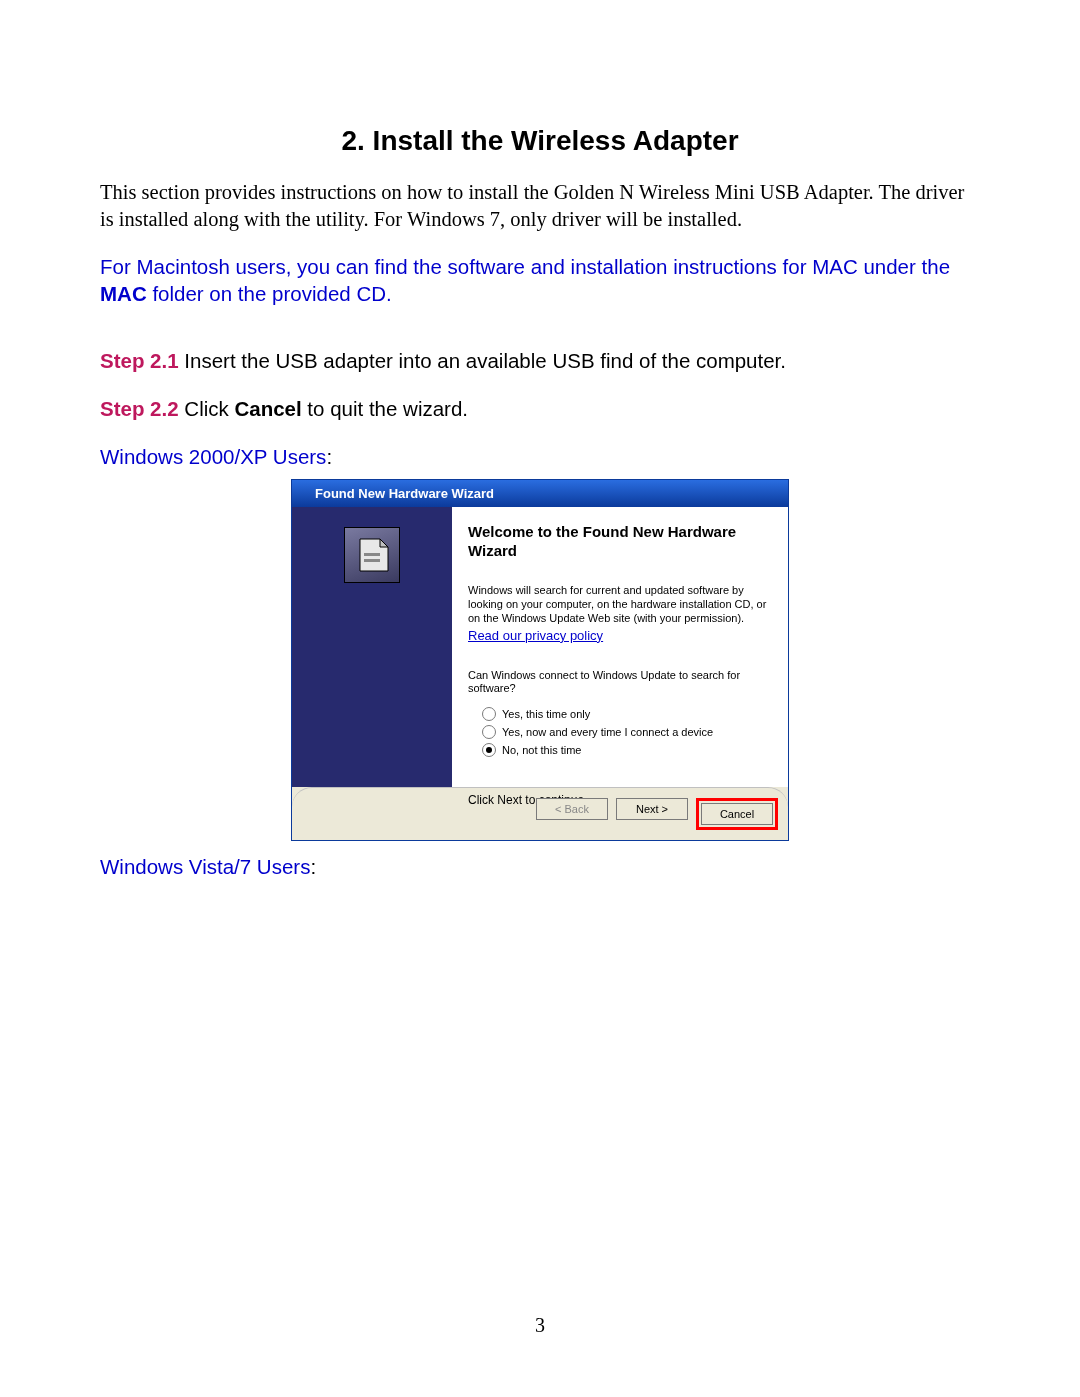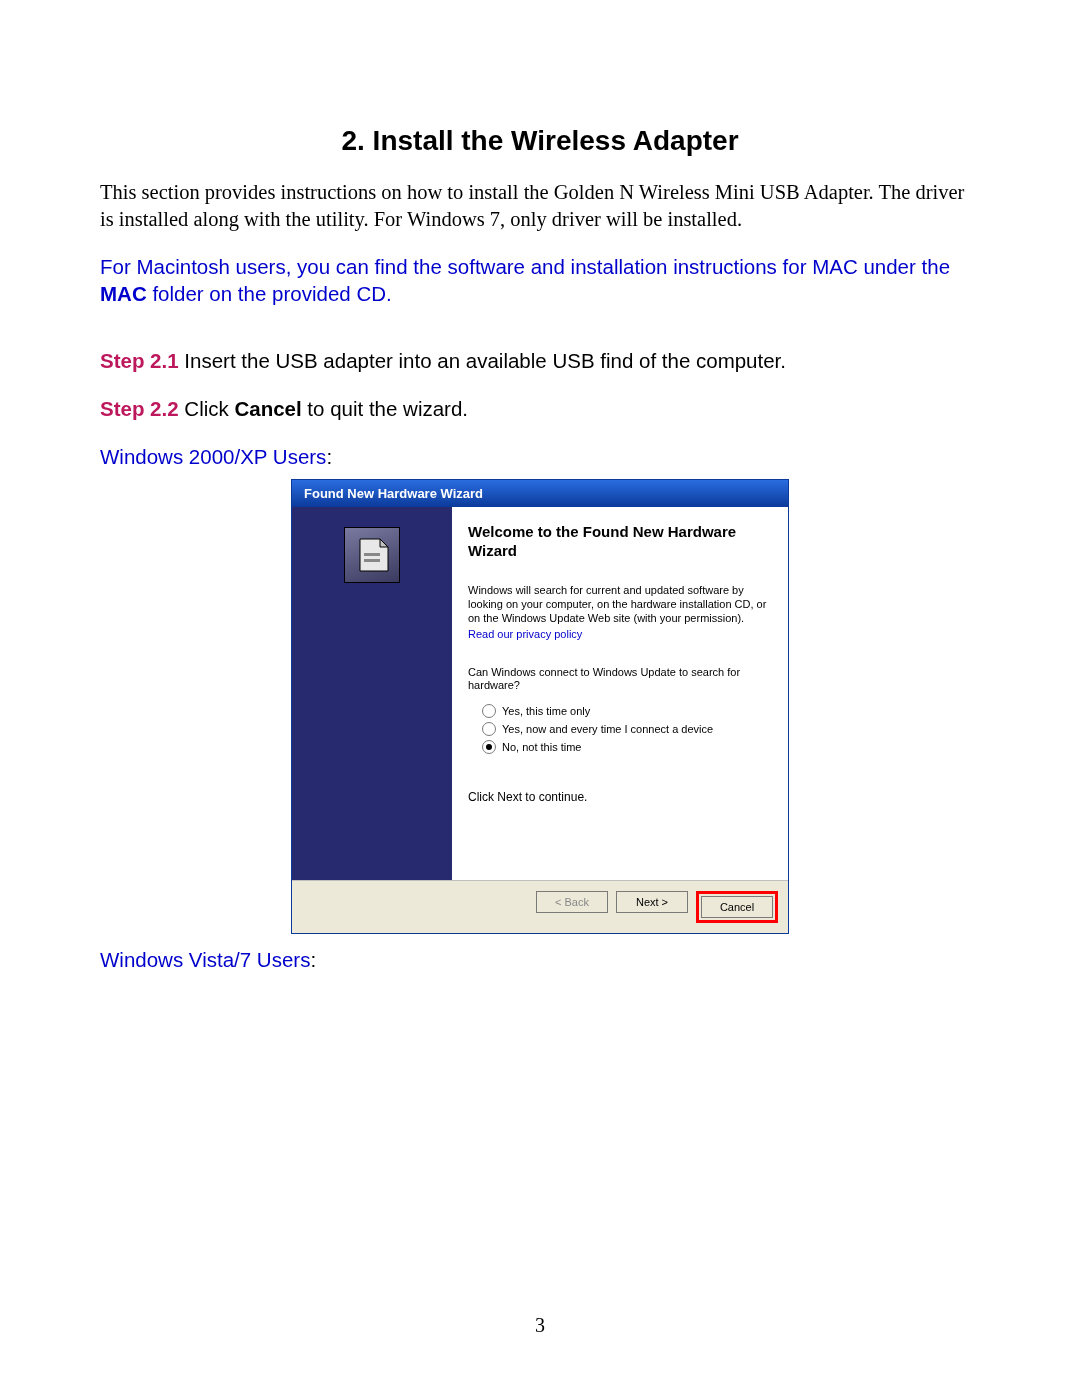--- a/index.html
+++ b/index.html
@@ -61,27 +61,27 @@
     border: 1px solid #0b3a9b;
     background: #ece9d8;
     font-family: Tahoma, Arial, sans-serif;
     font-size: 11px;
     color: #000;
   }
   .xp-titlebar {
     background: linear-gradient(to bottom, #2a6de0 0%, #0b3a9b 100%);
     color: #fff;
     font-weight: bold;
-    padding: 6px 12px;
+    padding: 6px 23px;
     font-size: 13px;
   }
   .xp-body {
     display: flex;
     background: #fff;
-    height: 373px;
+    height: 280px;
   }
   .xp-left {
     width: 160px;
     background: #272a6e;
     display: flex;
     justify-content: center;
     align-items: flex-start;
     padding-top: 20px;
   }
   .xp-icon-box {
@@ -105,21 +105,22 @@
     margin-bottom: 14px;
   }
   .xp-desc {
     font-size: 11px;
     line-height: 1.25;
     margin-bottom: 2px;
     margin-top: 24px;
   }
   .xp-link {
     color: #0000cc;
-    font-size: 11px;
+    text-decoration: underline;
+    font-size: 13px;
     display: inline-block;
     margin-bottom: 26px;
   }
   .xp-question {
     font-size: 11px;
     line-height: 1.2;
     margin-bottom: 10px;
   }
   .xp-radio {
     display: flex;
@@ -140,20 +141,21 @@
     font-size: 12px;
     margin-top: 34px;
   }
   .xp-footer {
     background: #ece9d8;
     border-top: 1px solid #c0c0c0;
     display: flex;
     justify-content: flex-end;
     gap: 8px;
     padding: 10px;
+    border-radius: 20px;
   }
   .xp-btn {
     min-width: 72px;
     height: 22px;
     background: #ece9d8;
     border: 1px solid #7a7a7a;
     font-size: 11px;
     font-family: Tahoma, Arial, sans-serif;
     cursor: pointer;
     text-align:center;
@@ -209,21 +211,21 @@
               <polygon points="28,4 28,12 36,12" fill="#c0c0c0" stroke="#000" stroke-width="1"></polygon>
               <rect x="12" y="18" width="16" height="3" fill="#888"></rect>
               <rect x="12" y="24" width="16" height="3" fill="#888"></rect>
             </svg>
           </div>
         </div>
         <div class="xp-right">
           <div class="xp-welcome">Welcome to the Found New Hardware Wizard</div>
           <div class="xp-desc">Windows will search for current and updated software by looking on your computer, on the hardware installation CD, or on the Windows Update Web site (with your permission).</div>
           <a class="xp-link">Read our privacy policy</a>
-          <div class="xp-question">Can Windows connect to Windows Update to search for hardware?</div>
+          <div class="xp-question">Can Windows connect to Windows Update to search for software?</div>
           <label class="xp-radio">
             <span class="r"></span>
             <span>Yes, this time only</span>
           </label>
           <label class="xp-radio">
             <span class="r"></span>
             <span>Yes, now and every time I connect a device</span>
           </label>
           <label class="xp-radio">
             <span class="r sel"></span>

